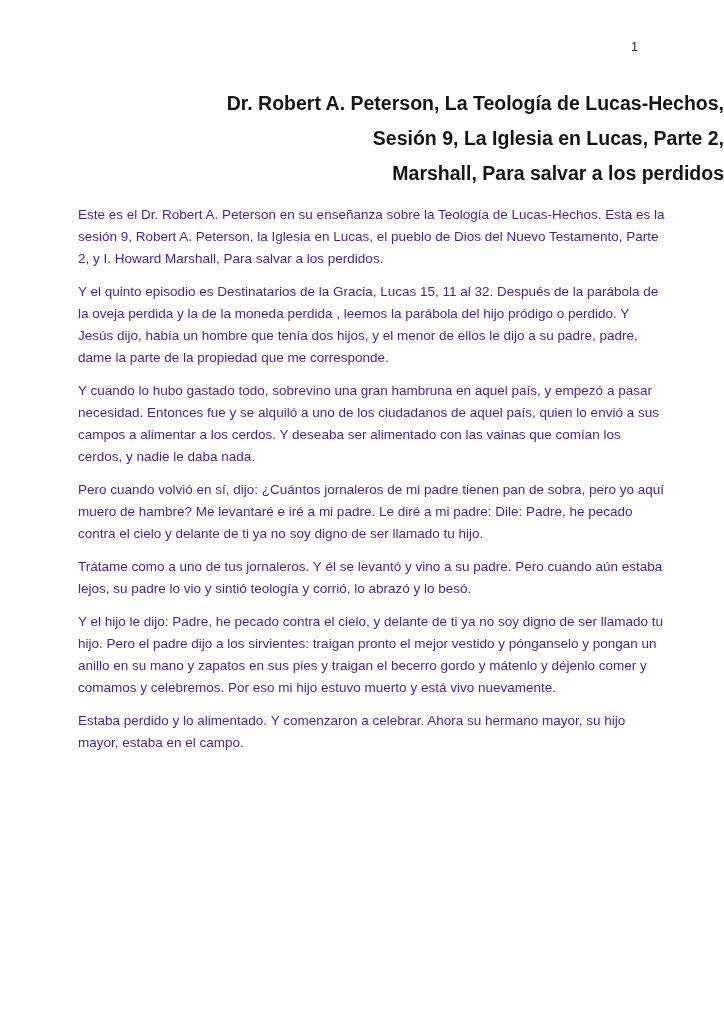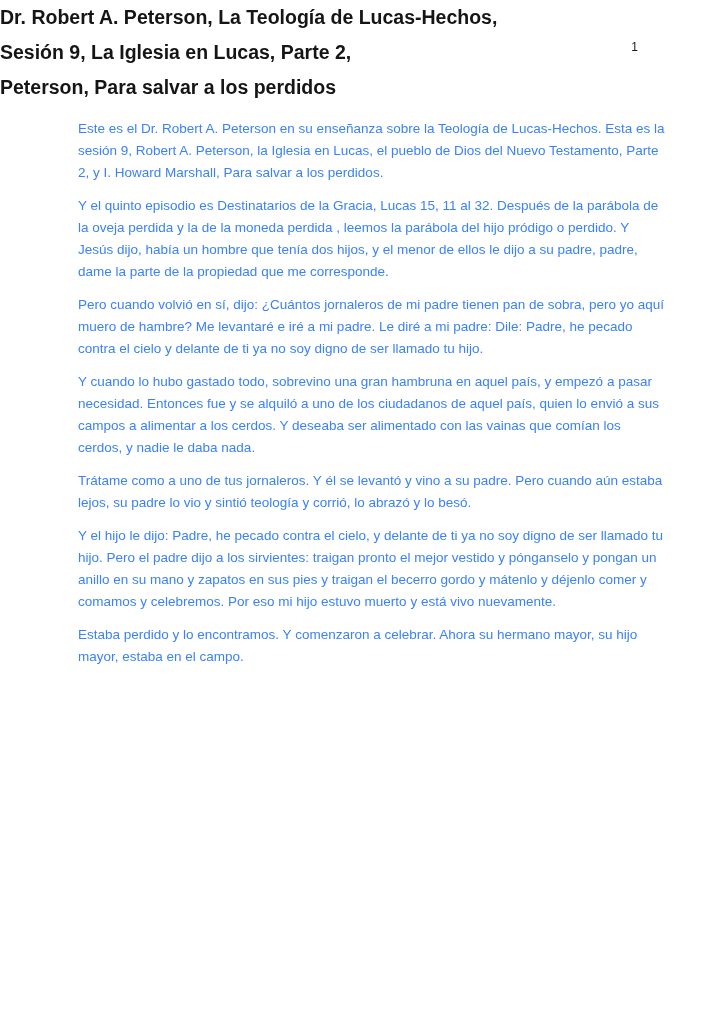--- a/index.html
+++ b/index.html
@@ -20,55 +20,56 @@
     position: relative;
   }
   .page-number {
     position: absolute;
     top: 40px;
     right: 86px;
     font-size: 12px;
     color: #1a1a1a;
   }
   .doc-title {
-    text-align: left;
+    padding-top: 86px;
+    text-align: right;
     font-weight: bold;
     font-size: 19.5px;
     line-height: 35px;
     color: #151515;
   }
   .doc-title .title-line {
     display: block;
   }
   .doc-body {
     margin: 13px 58px 0 78px;
     font-size: 13.5px;
     line-height: 22px;
-    color: #3b82f6;
+    color: #4c1d95;
   }
   .doc-body p {
     margin: 0 0 11px 0;
   }
 </style>
 </head>
 <body>
 
 <div class="page">
 
   <div class="page-number">1</div>
 
   <h1 class="doc-title">
     <span class="title-line">Dr. Robert A. Peterson, La Teología de Lucas-Hechos,</span>
     <span class="title-line">Sesión 9, La Iglesia en Lucas, Parte 2,</span>
-    <span class="title-line">Peterson, Para salvar a los perdidos</span>
+    <span class="title-line">Marshall, Para salvar a los perdidos</span>
   </h1>
 
   <div class="doc-body">
     <p>Este es el Dr. Robert A. Peterson en su enseñanza sobre la Teología de Lucas-Hechos. Esta es la sesión 9, Robert A. Peterson, la Iglesia en Lucas, el pueblo de Dios del Nuevo Testamento, Parte 2, y I. Howard Marshall, Para salvar a los perdidos.</p>
     <p>Y el quinto episodio es Destinatarios de la Gracia, Lucas 15, 11 al 32. Después de la parábola de la oveja perdida y la de la moneda perdida , leemos la parábola del hijo pródigo o perdido. Y Jesús dijo, había un hombre que tenía dos hijos, y el menor de ellos le dijo a su padre, padre, dame la parte de la propiedad que me corresponde.</p>
+    <p>Y cuando lo hubo gastado todo, sobrevino una gran hambruna en aquel país, y empezó a pasar necesidad. Entonces fue y se alquiló a uno de los ciudadanos de aquel país, quien lo envió a sus campos a alimentar a los cerdos. Y deseaba ser alimentado con las vainas que comían los cerdos, y nadie le daba nada.</p>
     <p>Pero cuando volvió en sí, dijo: ¿Cuántos jornaleros de mi padre tienen pan de sobra, pero yo aquí muero de hambre? Me levantaré e iré a mi padre. Le diré a mi padre: Dile: Padre, he pecado contra el cielo y delante de ti ya no soy digno de ser llamado tu hijo.</p>
-    <p>Y cuando lo hubo gastado todo, sobrevino una gran hambruna en aquel país, y empezó a pasar necesidad. Entonces fue y se alquiló a uno de los ciudadanos de aquel país, quien lo envió a sus campos a alimentar a los cerdos. Y deseaba ser alimentado con las vainas que comían los cerdos, y nadie le daba nada.</p>
     <p>Trátame como a uno de tus jornaleros. Y él se levantó y vino a su padre. Pero cuando aún estaba lejos, su padre lo vio y sintió teología y corrió, lo abrazó y lo besó.</p>
     <p>Y el hijo le dijo: Padre, he pecado contra el cielo, y delante de ti ya no soy digno de ser llamado tu hijo. Pero el padre dijo a los sirvientes: traigan pronto el mejor vestido y pónganselo y pongan un anillo en su mano y zapatos en sus pies y traigan el becerro gordo y mátenlo y déjenlo comer y comamos y celebremos. Por eso mi hijo estuvo muerto y está vivo nuevamente.</p>
-    <p>Estaba perdido y lo encontramos. Y comenzaron a celebrar. Ahora su hermano mayor, su hijo mayor, estaba en el campo.</p>
+    <p>Estaba perdido y lo alimentado. Y comenzaron a celebrar. Ahora su hermano mayor, su hijo mayor, estaba en el campo.</p>
   </div>
 
 </div>
 
 </body></html>

